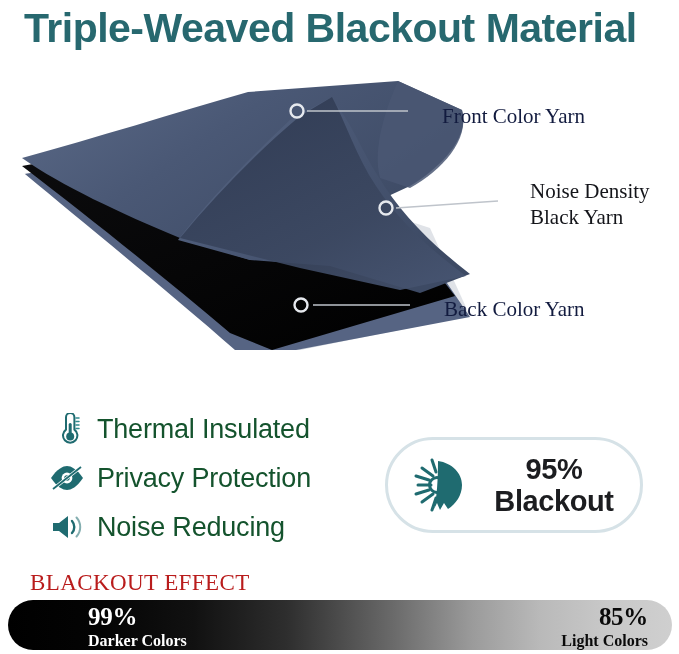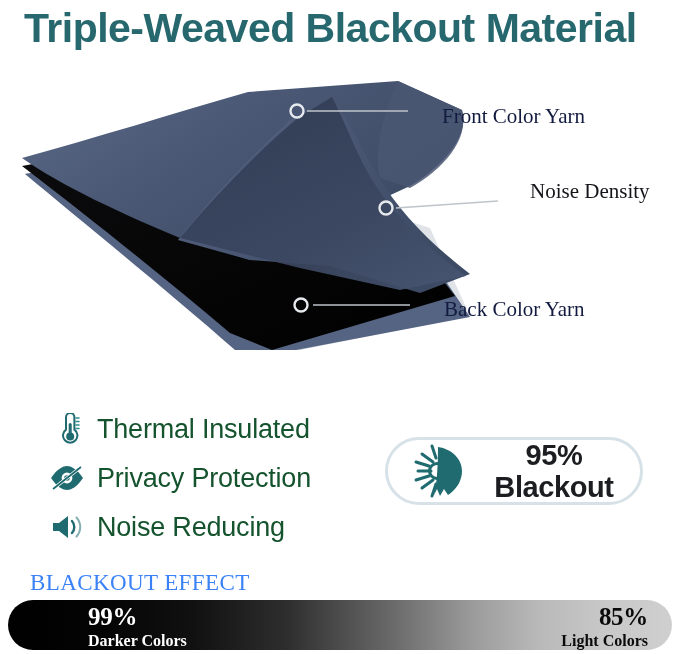--- a/index.html
+++ b/index.html
@@ -84,21 +84,21 @@
     padding-left: 9px;
     letter-spacing: -0.2px;
   }
 
   
   #blackout-badge {
     position: absolute;
     left: 385px;
     top: 437px;
     width: 258px;
-    height: 68px;
+    height: 96px;
     border: 3px solid #d6e2e7;
     border-radius: 48px;
     background: #ffffff;
     display: flex;
     align-items: center;
     box-sizing: border-box;
   }
   #blackout-badge .badge-icon {
     width: 74px;
     flex: 0 0 74px;
@@ -119,21 +119,21 @@
     padding-right: 8px;
   }
 
   
   #blackout-effect-title {
     position: absolute;
     left: 30px;
     top: 570px;
     font-family: "Liberation Serif", serif;
     font-size: 23px;
-    color: #3b82f6;
+    color: #b91c1c;
     white-space: nowrap;
     letter-spacing: 0.4px;
   }
   #gradient-bar {
     position: absolute;
     left: 8px;
     top: 600px;
     width: 664px;
     height: 50px;
     border-radius: 25px;
@@ -240,20 +240,21 @@
       <circle cx="386" cy="130" r="6.5"></circle>
       <circle cx="301" cy="227" r="6.5"></circle>
     </g>
   </svg>
 </div>
 
 <div class="callout-text" id="callout-front">Front  Color Yarn</div>
 
 <div class="callout-text" id="callout-middle">
   <span>Noise Density</span><br>
+  <span>Black Yarn</span>
 </div>
 
 <div class="callout-text" id="callout-back">Back Color Yarn</div>
 
 <div id="features">
 
   <div class="feature-row">
     <span class="feature-icon">
       <svg width="26" height="32" viewBox="0 0 26 32" xmlns="http://www.w3.org/2000/svg">
         <path d="M12 4.2 a4.2 4.2 0 0 1 8.4 0 v12.4 a7.2 7.2 0 1 1 -8.4 0 Z" fill="none" stroke="#1f6b70" stroke-width="2"></path>

